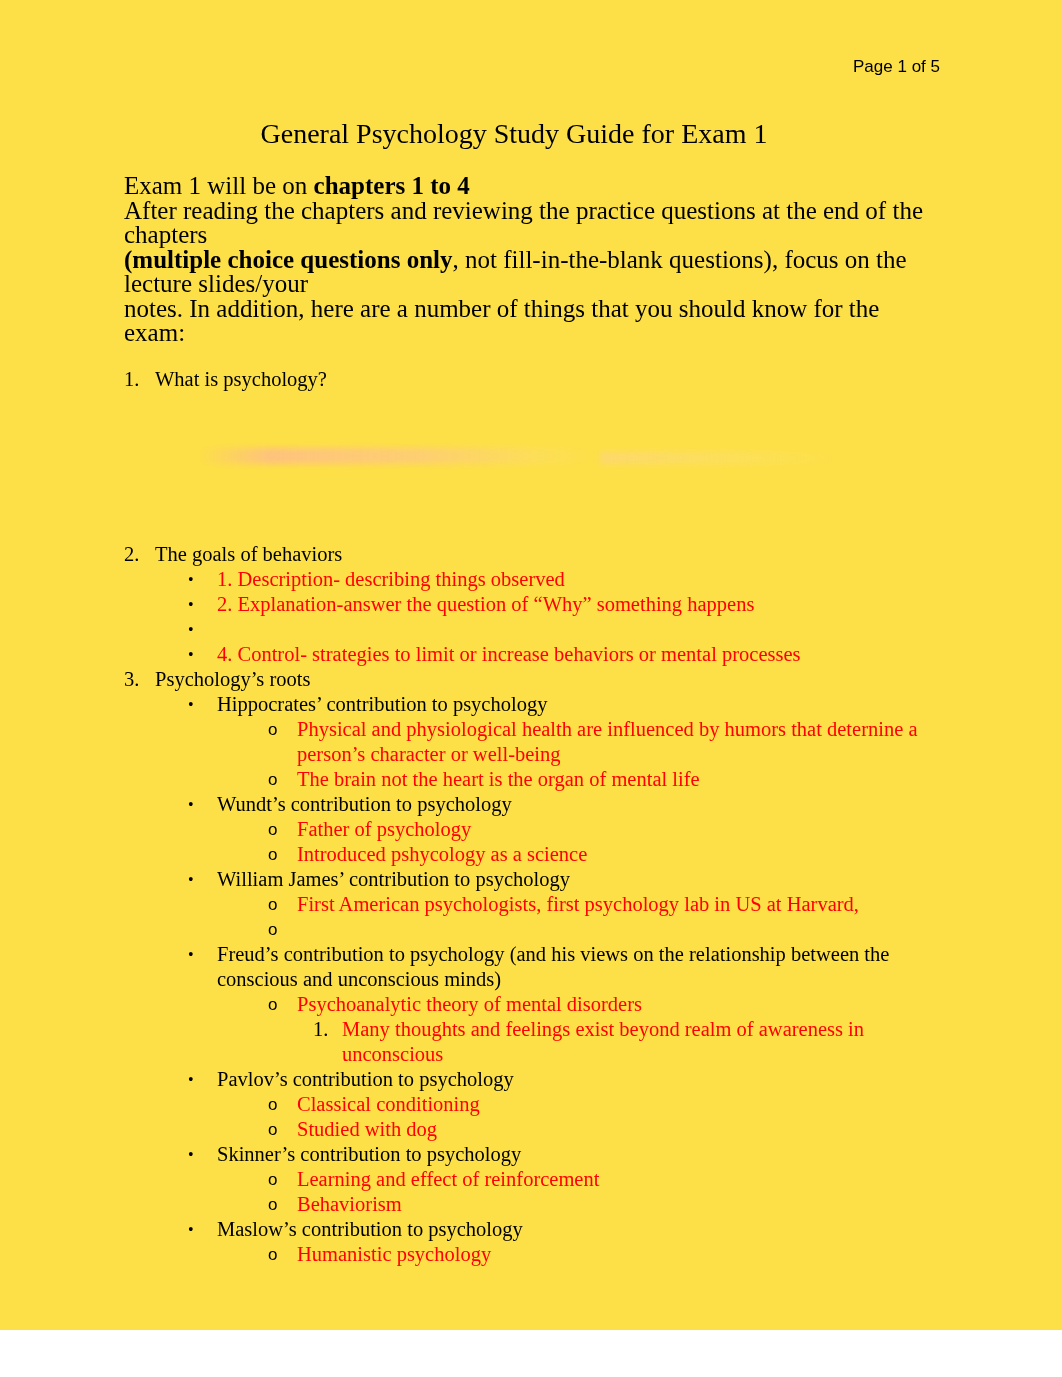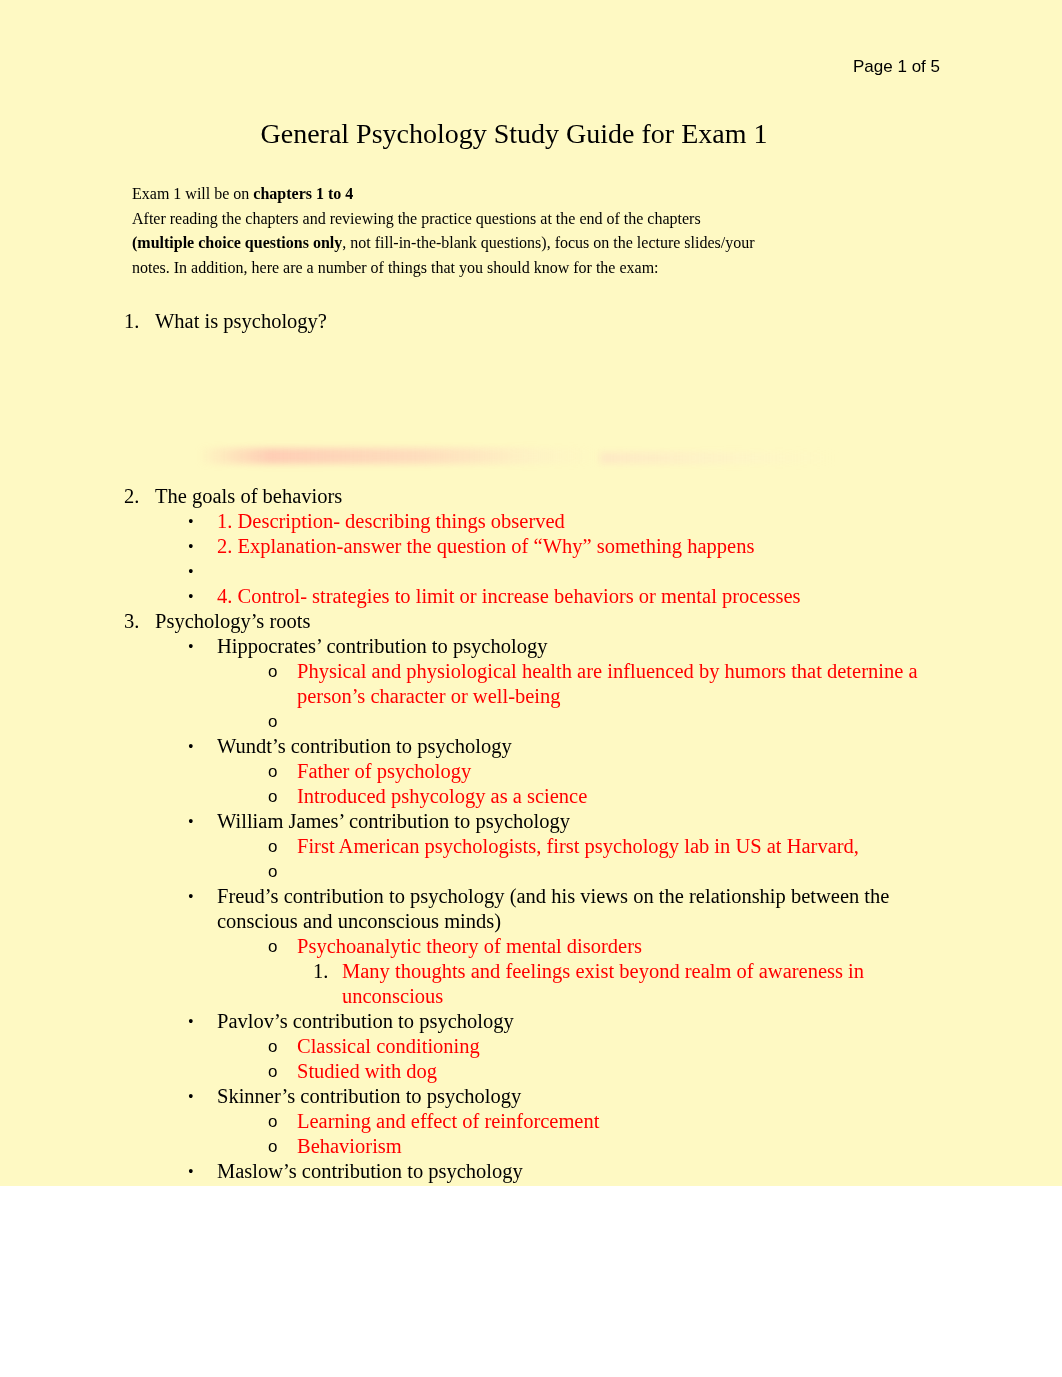--- a/index.html
+++ b/index.html
@@ -3,22 +3,22 @@
 <meta charset="utf-8">
 <style>
   html, body {
     margin: 0;
     padding: 0;
     background: #ffffff;
   }
   .page {
     position: relative;
     width: 1062px;
-    height: 1186px;
-    background: #fef9c3;
+    height: 1330px;
+    background: #fde047;
     overflow: hidden;
     font-family: "Liberation Serif", "DejaVu Serif", serif;
     color: #000000;
     text-decoration: underline;
   }
 
   
   .header {
     position: absolute;
     top: 56px;
@@ -45,22 +45,22 @@
     font-size: 28px;
     line-height: 27px;
     margin: 0 0 0 0;
     padding-right: 38px;
   }
 
   .spacer-sm { height: 21px; }
   .spacer-lg { height: 27px; }
 
   .para {
-    margin: 8px;
-    font-size: 16px;
+    margin: 0;
+    font-size: 25px;
     line-height: 24.5px;
   }
   .para b { font-weight: bold; }
 
   
   .lvl1 {
     position: relative;
     padding-left: 31px;
     min-height: 25px;
     line-height: 25px;
@@ -214,20 +214,21 @@
     <div class="lvl2">
       <span class="marker">•</span>
       <span class="blk">Hippocrates’ contribution to psychology</span>
     </div>
     <div class="lvl3">
       <span class="marker">o</span>
       <span class="red">Physical and physiological health are influenced by humors that deternine a person’s character or well-being</span>
     </div>
     <div class="lvl3">
       <span class="marker">o</span>
+      <span class="red">The brain not the heart is the organ of mental life</span>
     </div>
 
     <div class="lvl2">
       <span class="marker">•</span>
       <span class="blk">Wundt’s contribution to psychology</span>
     </div>
     <div class="lvl3">
       <span class="marker">o</span>
       <span class="red">Father of psychology</span>
     </div>

